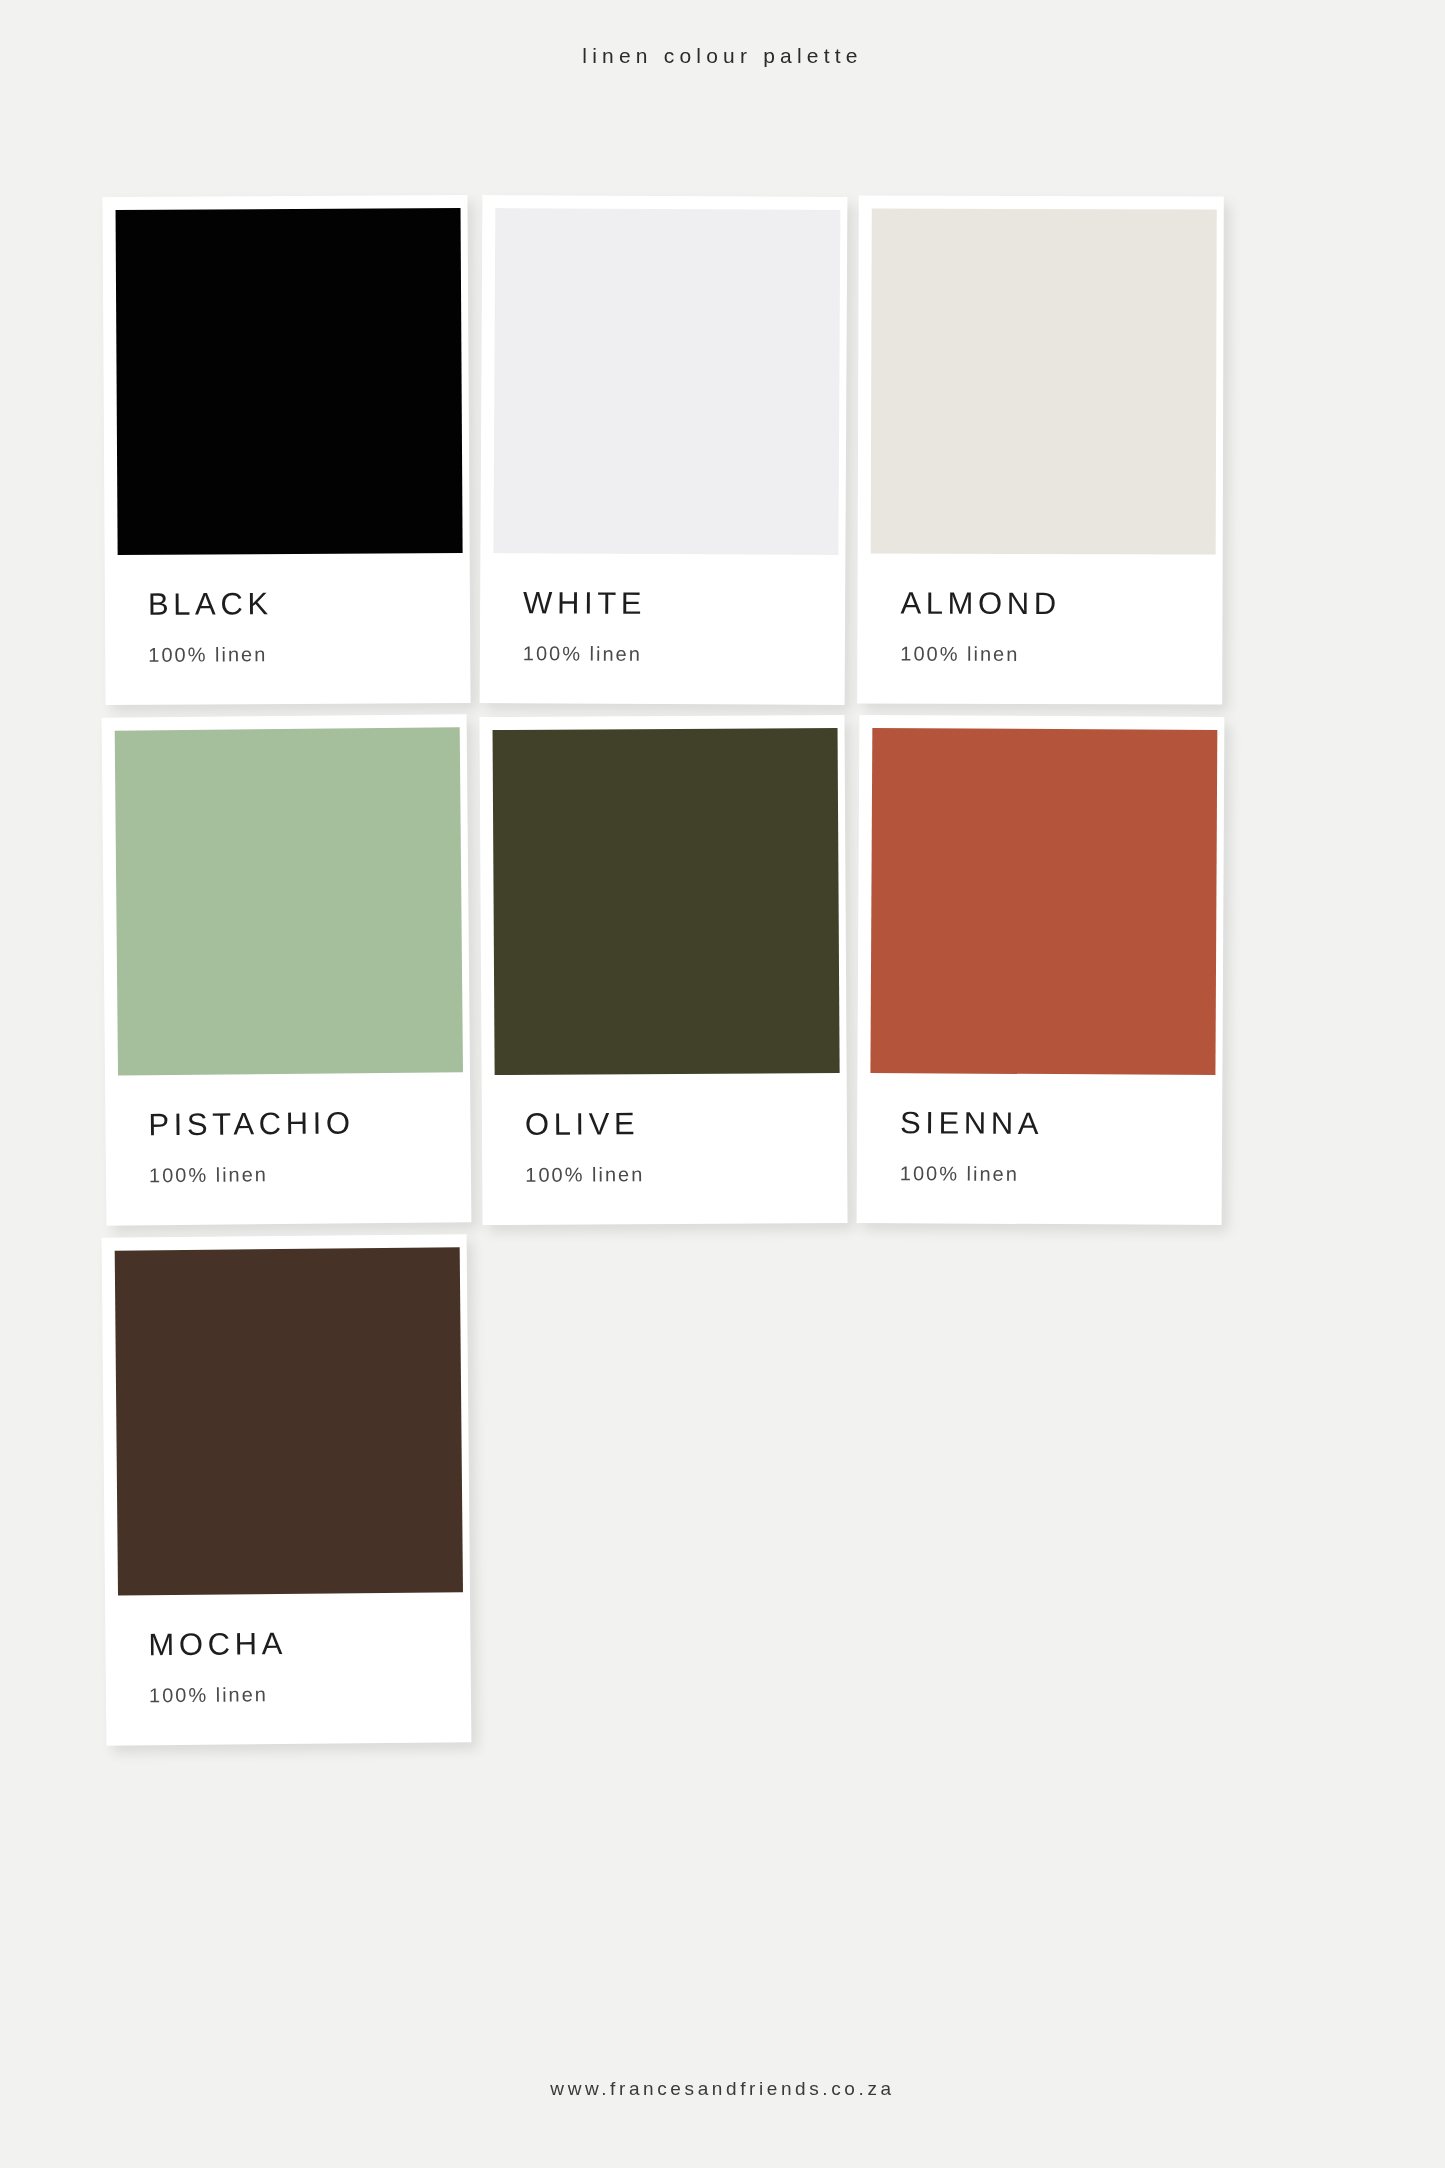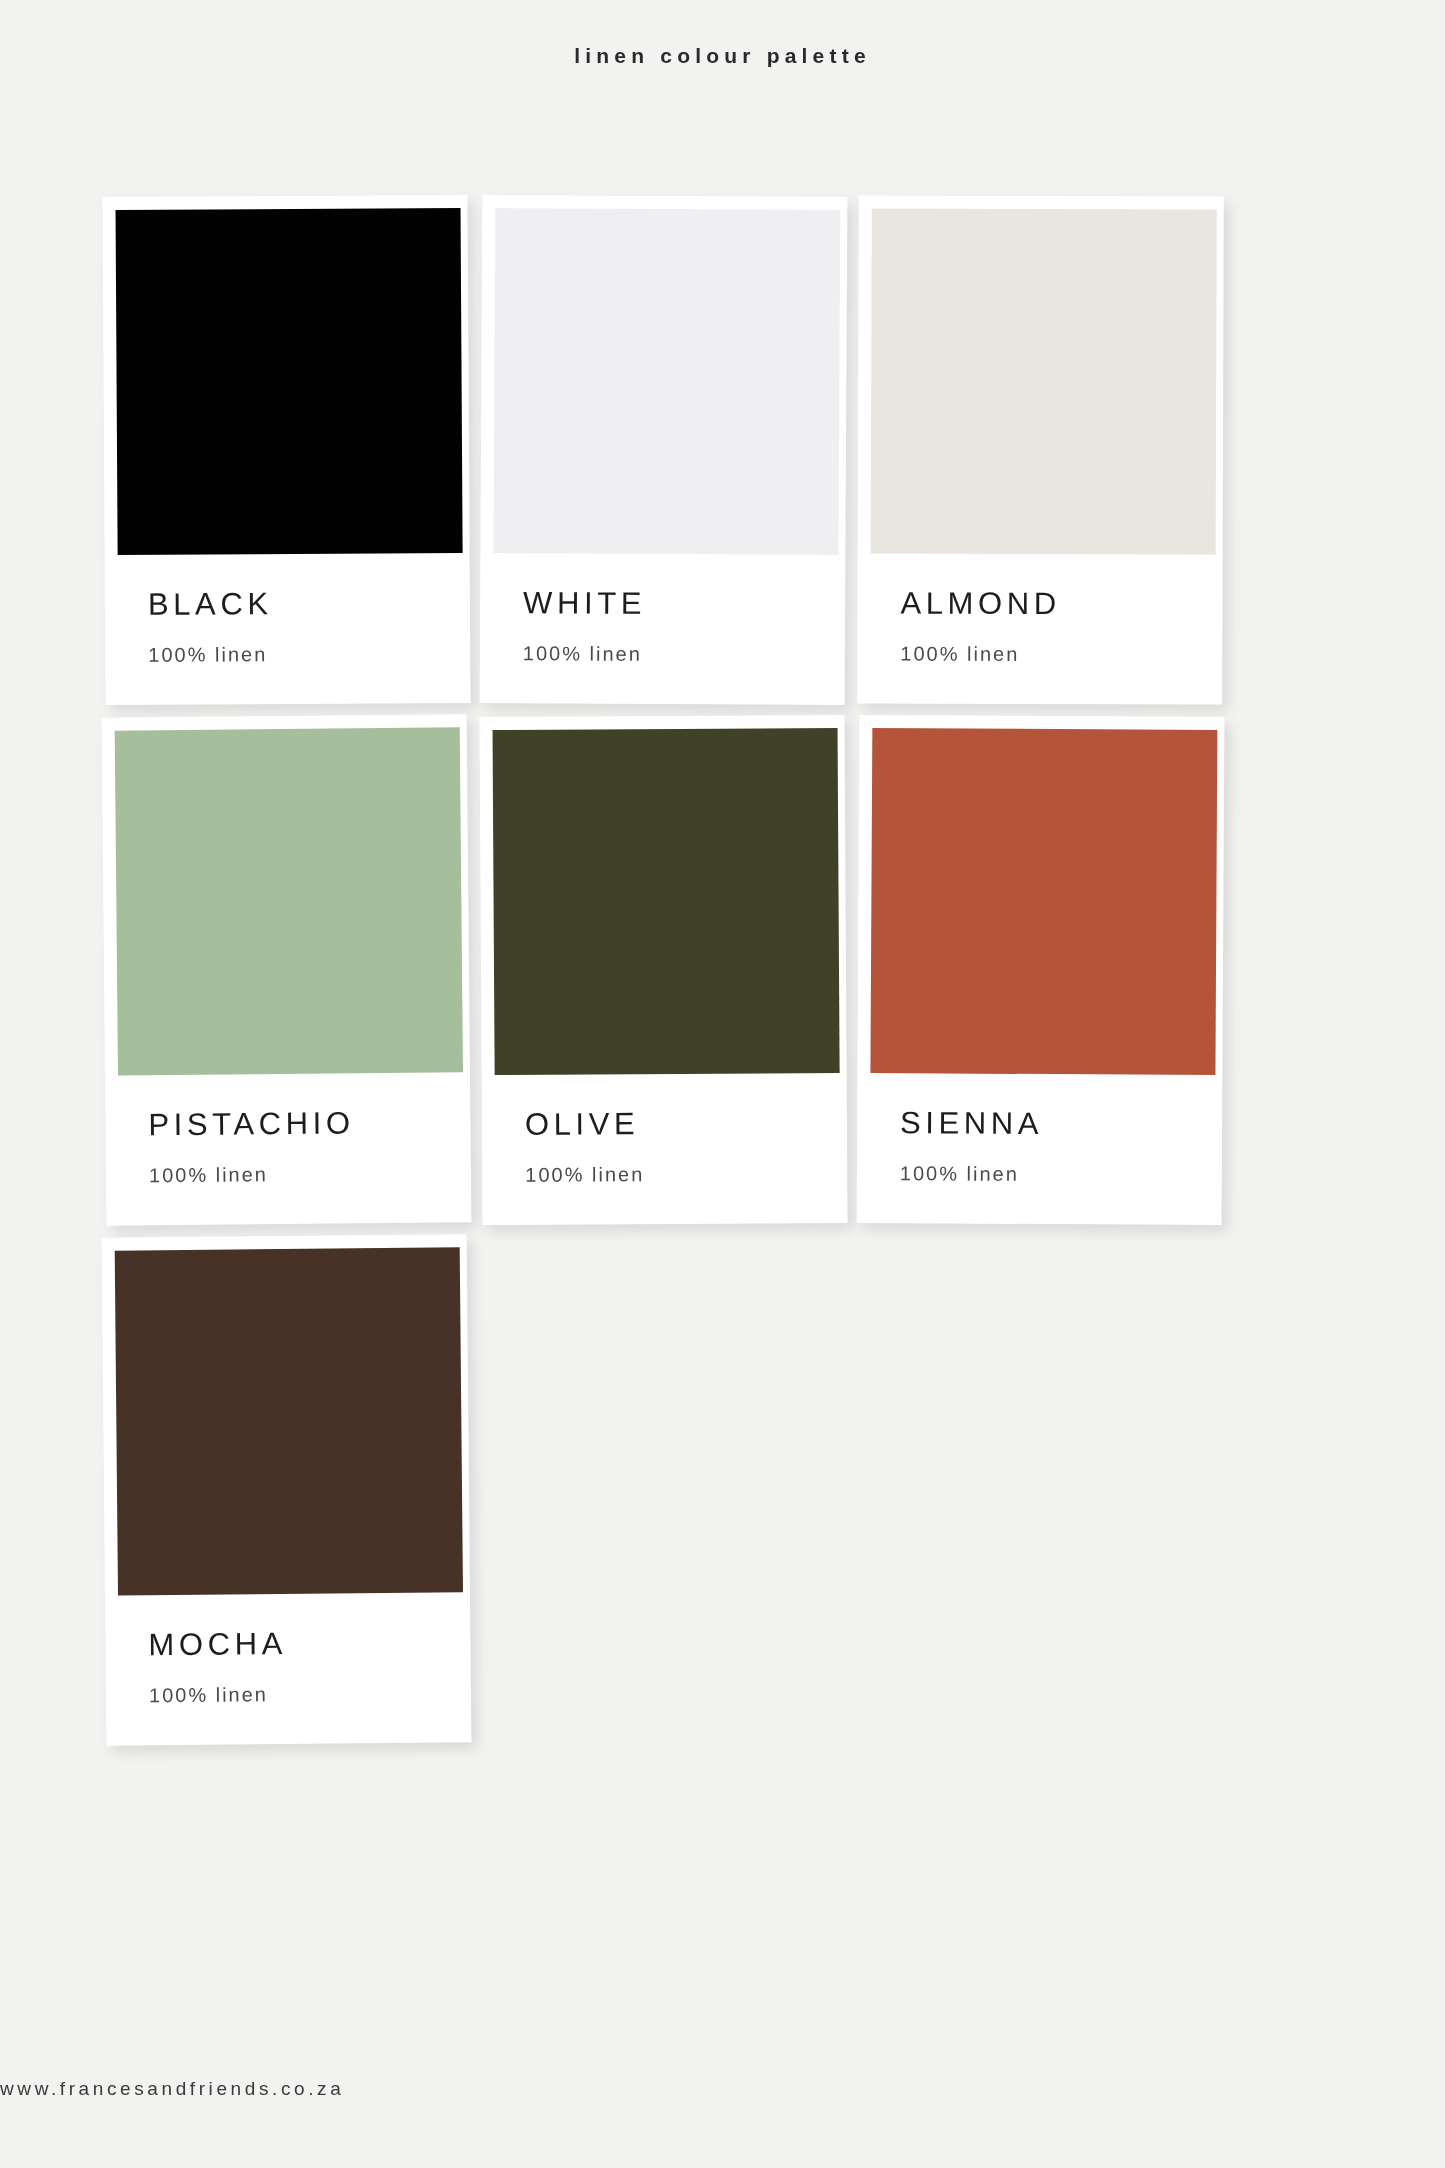--- a/index.html
+++ b/index.html
@@ -22,21 +22,21 @@
   
   .page-title {
     position:absolute;
     top:44px;
     left:0;
     width:100%;
     text-align:center;
     font-size:21px;
     letter-spacing:5.2px;
     color:#2B2B2B;
-    font-weight:700;
+    font-weight:400;
   }
 
   
   .grid {
     position:absolute;
     top:196px;
     left:104px;
     width:1240px;
     display:grid;
     grid-template-columns:repeat(3, 365px);
@@ -86,20 +86,21 @@
     line-height:1;
     white-space:nowrap;
   }
 
   
   .footer {
     position:absolute;
     bottom:68px;
     left:0;
     width:100%;
+    text-align:center;
     font-size:19px;
     letter-spacing:3.6px;
     color:#3A3A3A;
     font-weight:400;
   }
 </style>
 </head>
 <body style="background: rgb(242, 242, 240);">
 
 <div class="page" style="background: rgb(242, 242, 240);">

